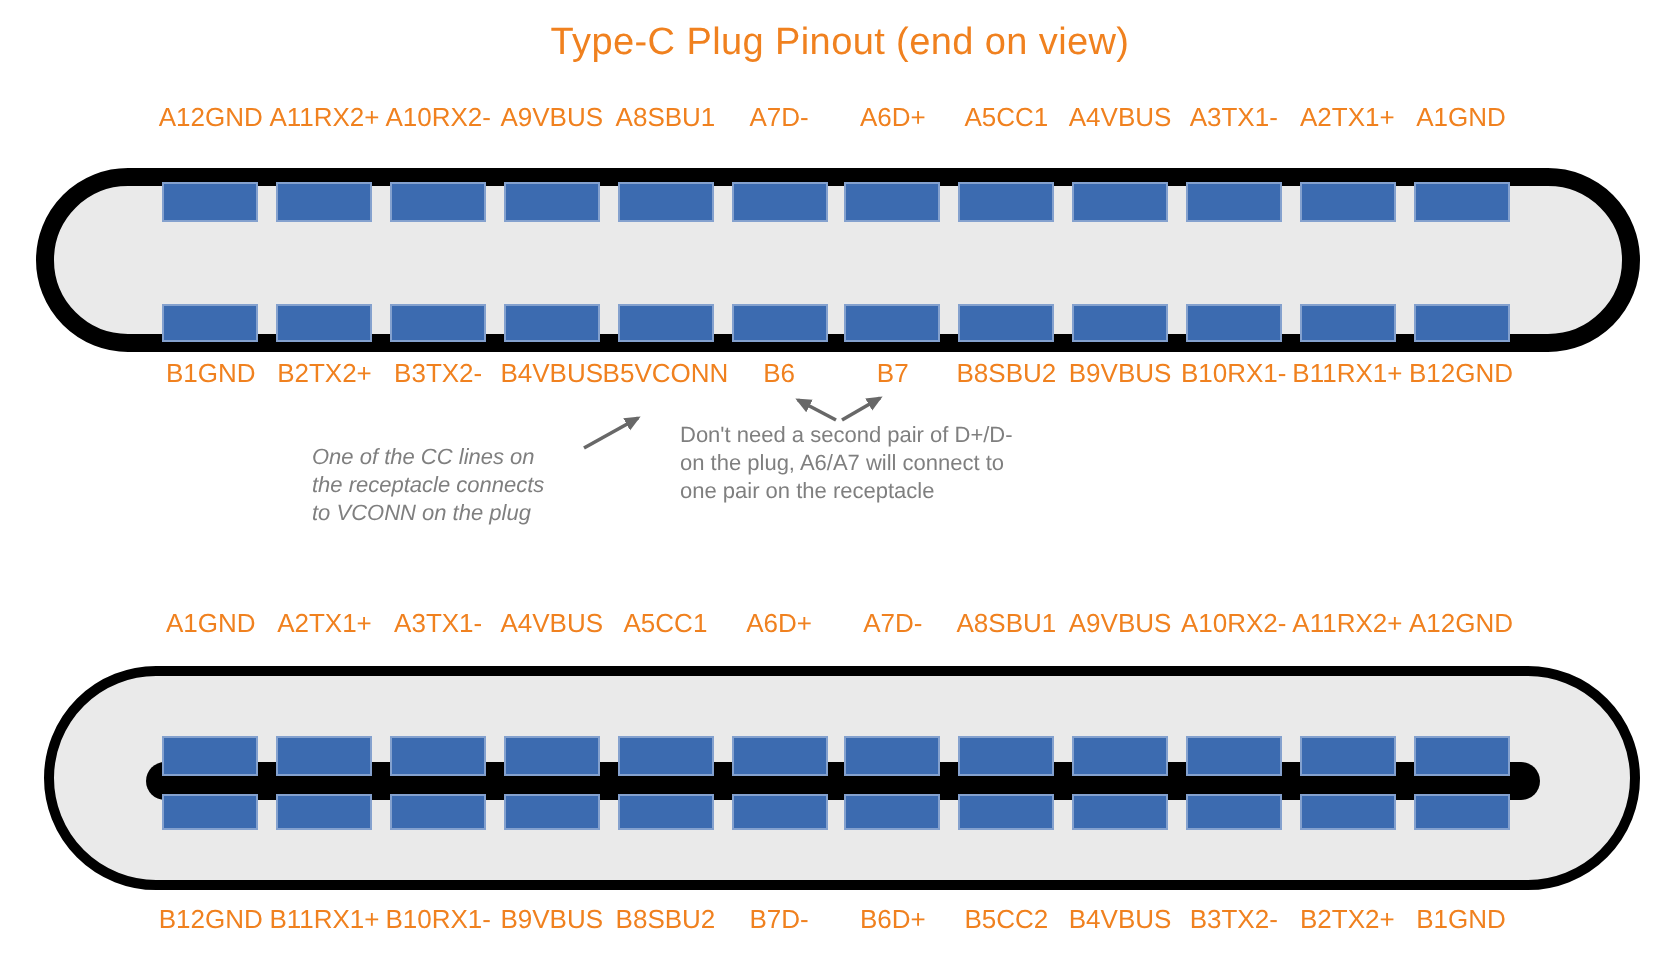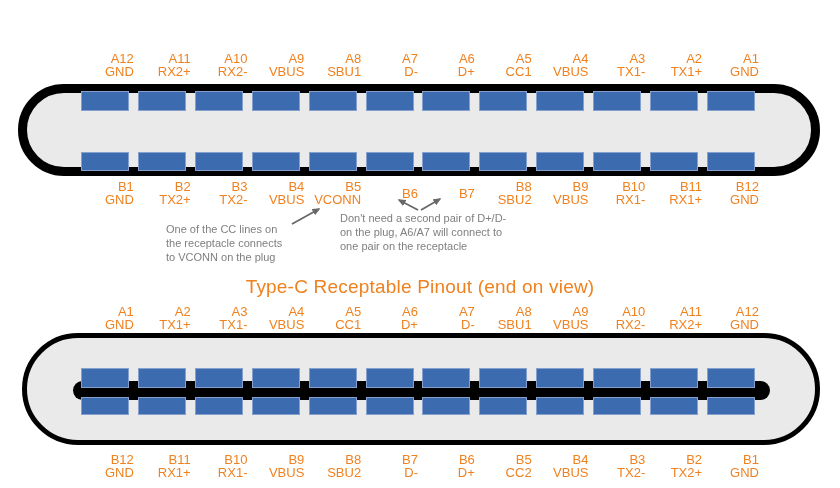--- a/index.html
+++ b/index.html
@@ -6,21 +6,21 @@
   .canvas {
     position:relative; width:840px; height:488px; overflow:hidden;
     font-family:"Liberation Sans", sans-serif; background:#ffffff;
   }
   .title {
     position:absolute; left:0; width:840px; text-align:center;
     font-size:19px; color:#F0811F; letter-spacing:0.2px;
   }
   .row { position:absolute; left:77px; width:682px; display:flex; }
   .row .cell { flex:1 1 0; min-width:0; display:flex; justify-content:center; }
-  .labels .cell { flex-direction:column; text-align:right; }
+  .labels .cell { flex-direction:row; text-align:center; }
   .pin-num, .pin-sig {
     font-size:13px; line-height:13px; color:#F0811F; white-space:nowrap;
   }
   .pins .cell { align-items:stretch; }
   .pinrect {
     width:48px; height:100%; box-sizing:border-box;
     background:#3C6BB0; border:1.5px solid #84A1CE;
   }
   .body-shell {
     position:absolute; box-sizing:border-box;
@@ -30,29 +30,30 @@
   .recpt-body  { left:22px;  top:333px; width:798px; height:112px; border-width:5px; border-radius:56px; }
   .tongue {
     position:absolute; left:73px; top:381px; width:697px; height:19px;
     background:#000000; border-radius:10px; z-index:1;
   }
   .z2 { z-index:2; }
   .note {
     position:absolute; text-align:left; color:#7F7F7F;
     font-size:11px; line-height:14px; white-space:pre-line; z-index:3;
   }
-  .note-vconn { left:166px; top:222px; width:172px; }
+  .note-vconn { left:156px; top:222px; width:172px;font-style:italic; }
   .note-dpdm  { left:340px; top:211px; width:232px; }
   .arrows { position:absolute; left:0; top:0; z-index:4; pointer-events:none; }
 </style>
 </head>
 <body>
 
 <div class="canvas">
 
+  <div class="title" style="top:11px">Type-C Plug Pinout (end on view)</div>
 
   <div class="row labels" style="top:52px">
 
   <div class="cell">
       <span class="pin-num">A12</span>
       <span class="pin-sig">GND</span>
     </div>
       <div class="cell">
       <span class="pin-num">A11</span>
       <span class="pin-sig">RX2+</span>
@@ -244,21 +245,20 @@
     <defs>
       <marker id="ah" markerWidth="9" markerHeight="8" refX="6.5" refY="3.5" orient="auto" markerUnits="userSpaceOnUse">
         <path d="M0,0 L8,3.5 L0,7 Z" fill="#686868"></path>
       </marker>
     </defs>
     <line x1="292" y1="224" x2="319" y2="209" stroke="#686868" stroke-width="1.8" marker-end="url(#ah)"></line>
     <line x1="418" y1="210" x2="399" y2="200" stroke="#686868" stroke-width="1.8" marker-end="url(#ah)"></line>
     <line x1="421" y1="210" x2="440" y2="199" stroke="#686868" stroke-width="1.8" marker-end="url(#ah)"></line>
   </svg>
 
-  <div class="title" style="top:276px">Type-C Receptable Pinout (end on view)</div>
 
   <div class="row labels" style="top:305px">
 
   <div class="cell">
       <span class="pin-num">A1</span>
       <span class="pin-sig">GND</span>
     </div>
       <div class="cell">
       <span class="pin-num">A2</span>
       <span class="pin-sig">TX1+</span>

